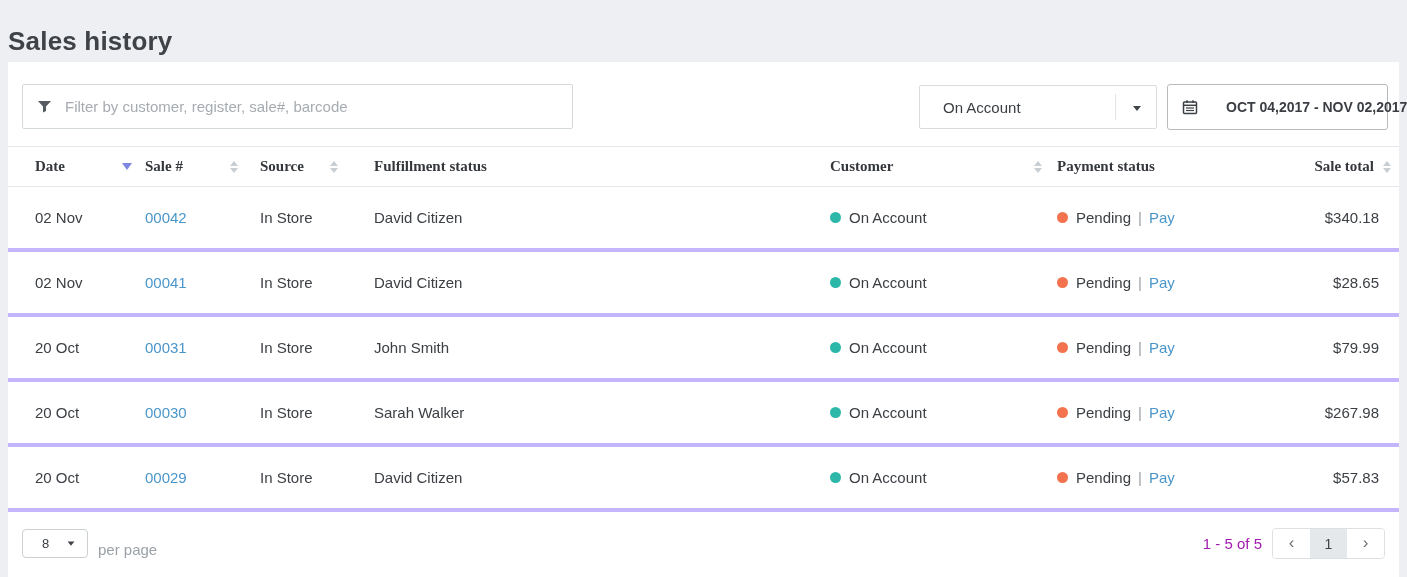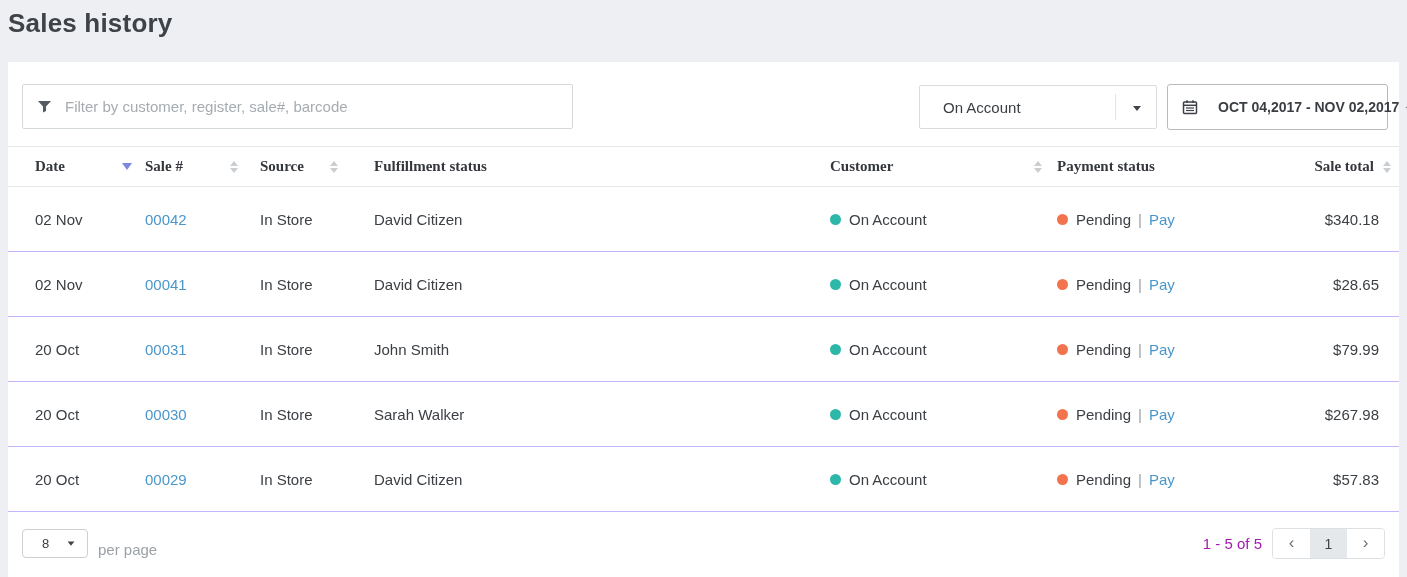--- a/index.html
+++ b/index.html
@@ -4,21 +4,21 @@
 <style>
   * { margin:0; padding:0; box-sizing:border-box; }
   html,body { width:1407px; height:577px; }
   body {
     font-family:"Liberation Sans","DejaVu Sans",sans-serif;
     background:#edeff2;
     color:#3c4045;
     overflow:hidden;
     position:relative;
   }
-  .page-header { height:50px; padding:8px 0 0 8px; }
+  .page-header { height:50px; padding:26px 0 0 8px; }
   .page-title { font-size:26px; font-weight:600; color:#3f4347; letter-spacing:0.2px; }
 
   .card {
     position:absolute; left:8px; top:62px; width:1391px; height:515px;
     background:#ffffff;
   }
 
   
   .toolbar { position:relative; height:84px;text-decoration:underline; }
   .filter-box {
@@ -46,21 +46,21 @@
     width:0; height:0; border-left:4px solid transparent; border-right:4px solid transparent;
     border-top:5px solid #3f4449;
   }
   .status-select .caret-down { position:absolute; right:15px; top:20px; }
 
   .date-btn {
     position:absolute; left:1159px; top:22px; width:221px; height:46px;
     border:1px solid #b7bbbe; border-radius:3px; background:#fff;
     display:flex; align-items:center; padding:0 14px; cursor:pointer;
   }
-  .date-btn .date-text { font-size:14px; font-weight:600; color:#3a3e43; margin-left:20px; white-space:nowrap; }
+  .date-btn .date-text { font-size:14px; font-weight:600; color:#3a3e43; margin-left:28px; white-space:nowrap; }
   .chevron-down {
     width:7px; height:7px; border-right:1.6px solid #81878c; border-bottom:1.6px solid #81878c;
     transform:rotate(45deg); margin:-4px 0 0 9px;
   }
 
   
   .thead, .tr {
     display:grid;
     grid-template-columns:110px 115px 114px 456px 227px 241px 1fr;
     padding-left:27px; align-items:center;
@@ -85,21 +85,21 @@
   .sort-pair { display:inline-flex; flex-direction:column; gap:2px; }
   .sort-pair .up {
     width:0;height:0;border-left:4px solid transparent;border-right:4px solid transparent;
     border-bottom:5px solid #c9ced3;
   }
   .sort-pair .down {
     width:0;height:0;border-left:4px solid transparent;border-right:4px solid transparent;
     border-top:5px solid #c9ced3;
   }
 
-  .tr { height:65px; border-bottom:1px solid #c4b5fd; font-size:15px; color:#3c4045; }
+  .tr { height:65px; border-bottom:4px solid #c4b5fd; font-size:15px; color:#3c4045; }
   .link { color:#4a96ca; text-decoration:none; cursor:pointer; }
   .td-status { display:flex; align-items:center; }
   .dot { width:11px; height:11px; border-radius:50%; margin-right:8px; flex:none; }
   .dot-teal   { background:#2cb7a9; }
   .dot-orange { background:#f3734e; }
   .pay-sep { color:#9ca1a6; margin:0 7px; }
   .td-total { text-align:right; padding-right:20px; }
 
   
   .tfooter { position:relative; height:65px; }

